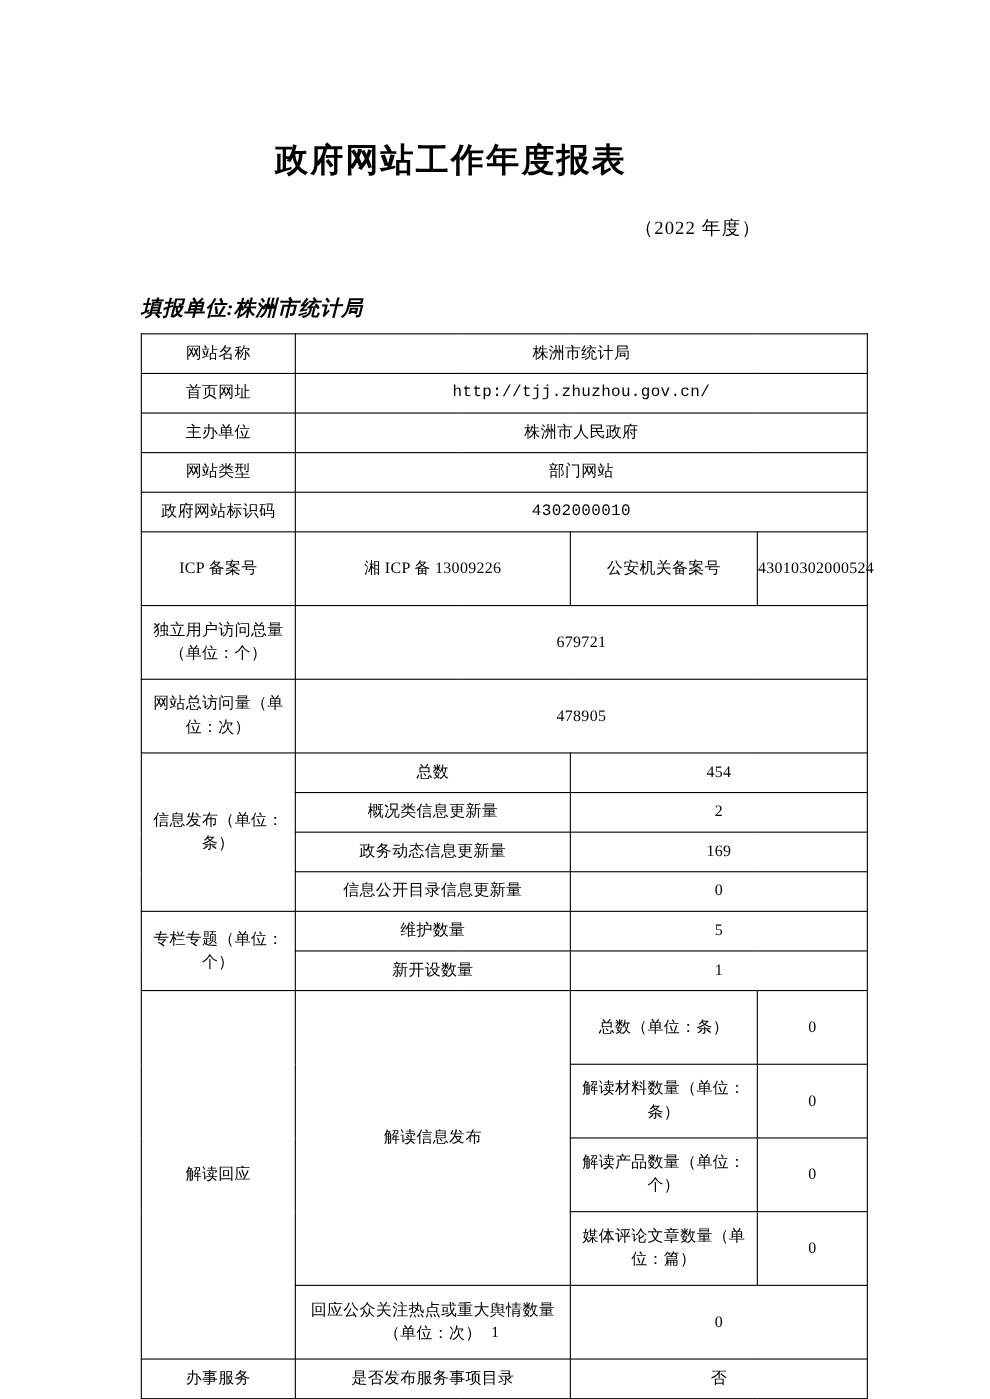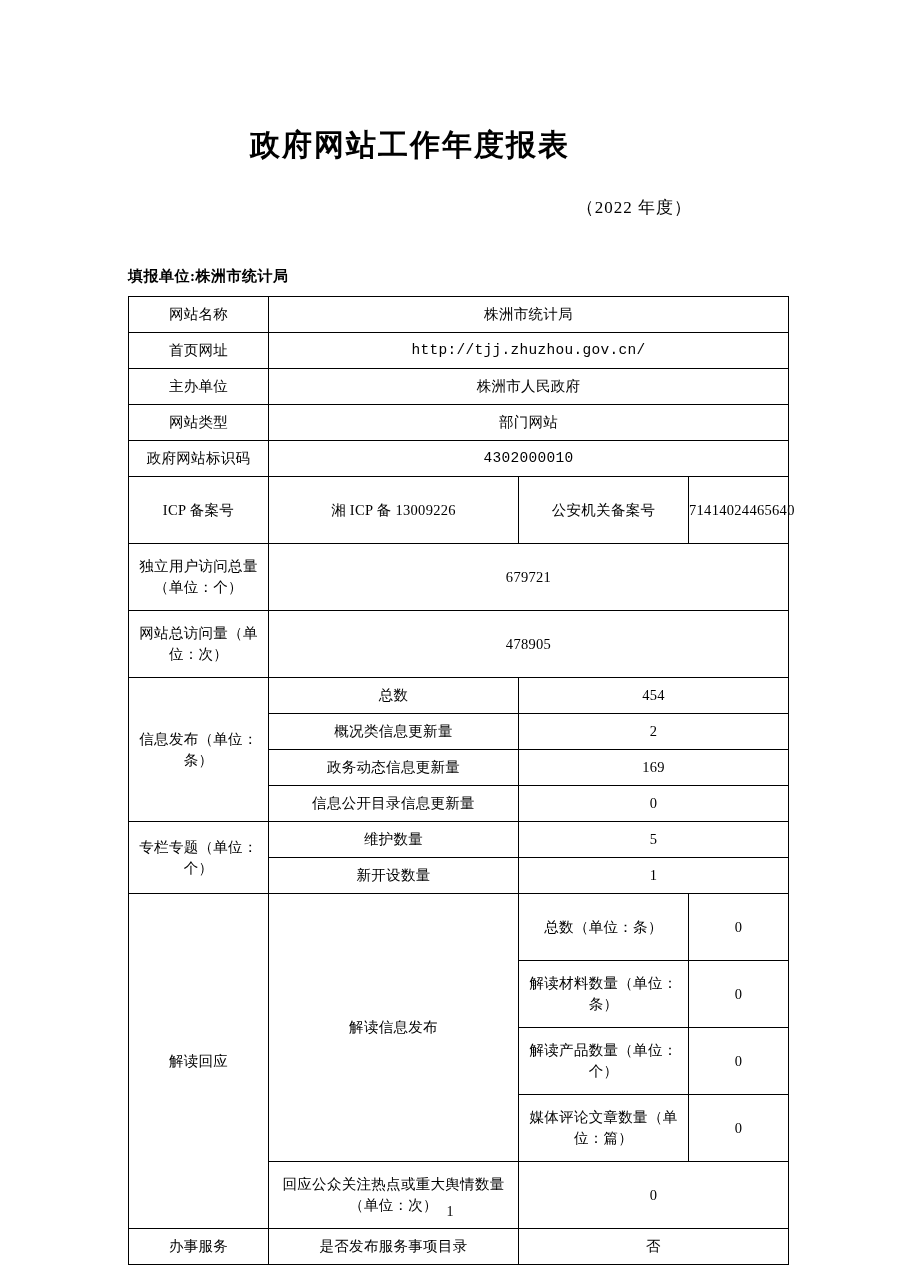--- a/index.html
+++ b/index.html
@@ -29,24 +29,25 @@
     margin: 30px 0 0 0;
     font-family: "DejaVu Sans", "Liberation Sans", sans-serif;
   }
   .doc-subtitle {
     text-align: right;
     font-size: 17px;
     margin: 30px 0 0 0;
     letter-spacing: 1px;
   }
   .report-unit {
-    font-size: 15px;
+    font-size: 19px;
     font-weight: bold;
     margin: 48px 0 10px 0;
     letter-spacing: 0.5px;
+    font-style: italic;
   }
   table.main {
     border-collapse: collapse;
     width: 660px;
     table-layout: fixed;
     margin: 0;
   }
   table.main td {
     border: 1px solid #000000;
     font-size: 14.5px;
@@ -115,21 +116,21 @@
         <td colspan="4">部门网站</td>
       </tr>
       <tr>
         <td class="label">政府网站标识码</td>
         <td colspan="4" class="mono">4302000010</td>
       </tr>
       <tr>
         <td class="label tall">ICP 备案号</td>
         <td colspan="2" class="tall">湘 ICP 备 13009226</td>
         <td class="tall">公安机关备案号</td>
-        <td class="tall">71414024465640</td>
+        <td class="tall">43010302000524</td>
       </tr>
       <tr>
         <td class="label tall two-line">独立用户访问总量（单位：个）</td>
         <td colspan="4" class="tall">679721</td>
       </tr>
       <tr>
         <td class="label tall two-line">网站总访问量（单位：次）</td>
         <td colspan="4" class="tall">478905</td>
       </tr>
 

